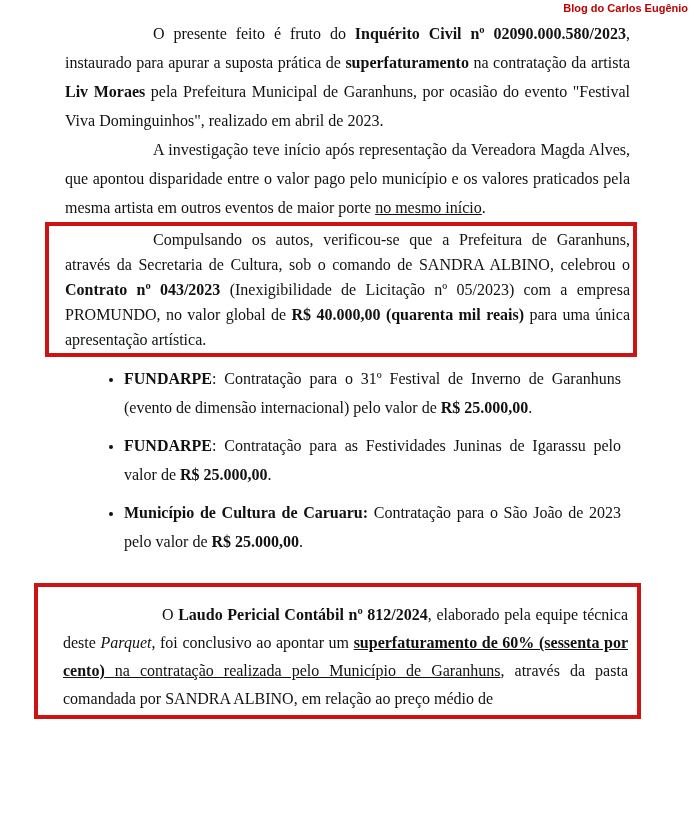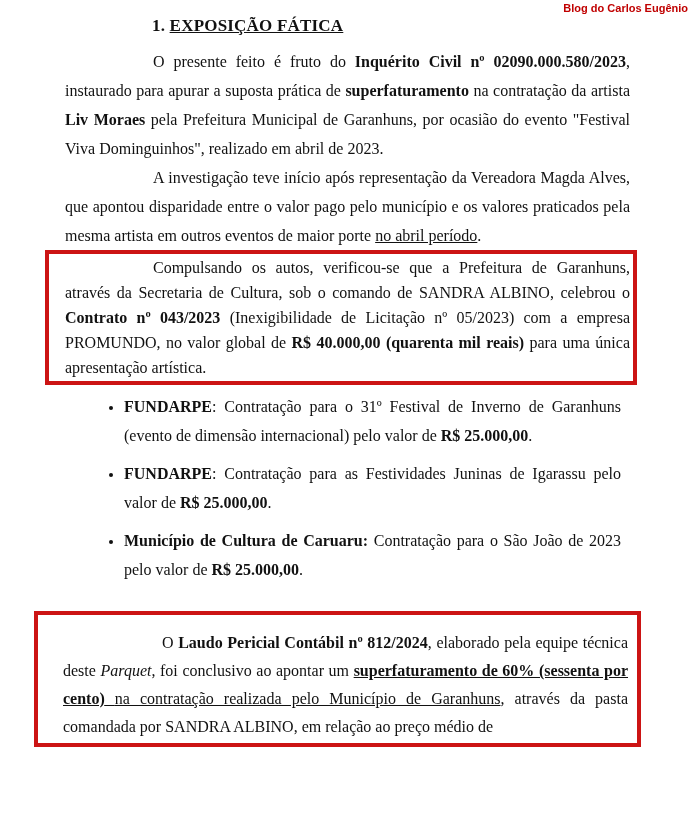--- a/index.html
+++ b/index.html
@@ -80,25 +80,24 @@
 </style>
 </head>
 <body>
 
 <div class="page">
 
   <div class="credit">Blog do Carlos Eugênio</div>
 
   <div class="content">
 
-    <h1 class="doc-title"><span>1.</span> <span class="u">EXPOSIÇÃO FÁTICA</span></h1>
 
     <p class="para" id="p1"><span>O presente feito é fruto do </span><span class="b">Inquérito Civil nº 02090.000.580/2023</span><span>, instaurado para apurar a suposta prática de </span><span class="b">superfaturamento</span><span> na contratação da artista </span><span class="b">Liv Moraes</span><span> pela Prefeitura Municipal de Garanhuns, por ocasião do evento "Festival Viva Dominguinhos", realizado em abril de 2023.</span></p>
 
-    <p class="para" id="p2"><span>A investigação teve início após representação da Vereadora Magda Alves, que apontou disparidade entre o valor pago pelo município e os valores praticados pela mesma artista em outros eventos de maior porte </span><span class="u">no abril período</span><span>.</span></p>
+    <p class="para" id="p2"><span>A investigação teve início após representação da Vereadora Magda Alves, que apontou disparidade entre o valor pago pelo município e os valores praticados pela mesma artista em outros eventos de maior porte </span><span class="u">no mesmo início</span><span>.</span></p>
 
     <div class="redbox box1">
       <p class="para"><span>Compulsando os autos, verificou-se que a Prefeitura de Garanhuns, através da Secretaria de Cultura, sob o comando de SANDRA ALBINO, celebrou o </span><span class="b">Contrato nº 043/2023</span><span> (Inexigibilidade de Licitação nº 05/2023) com a empresa PROMUNDO, no valor global de </span><span class="b">R$ 40.000,00 (quarenta mil reais)</span><span> para uma única apresentação artística.</span></p>
     </div>
 
 
     <ul class="comp-list">
       <li><span class="b">FUNDARPE</span><span>: Contratação para o 31º Festival de Inverno de Garanhuns (evento de dimensão internacional) pelo valor de </span><span class="b">R$ 25.000,00</span><span>.</span></li>
       <li><span class="b">FUNDARPE</span><span>: Contratação para as Festividades Juninas de Igarassu pelo valor de </span><span class="b">R$ 25.000,00</span><span>.</span></li>
       <li><span class="b">Município de Cultura de Caruaru:</span><span> Contratação para o São João de 2023 pelo valor de </span><span class="b">R$ 25.000,00</span><span>.</span></li>

